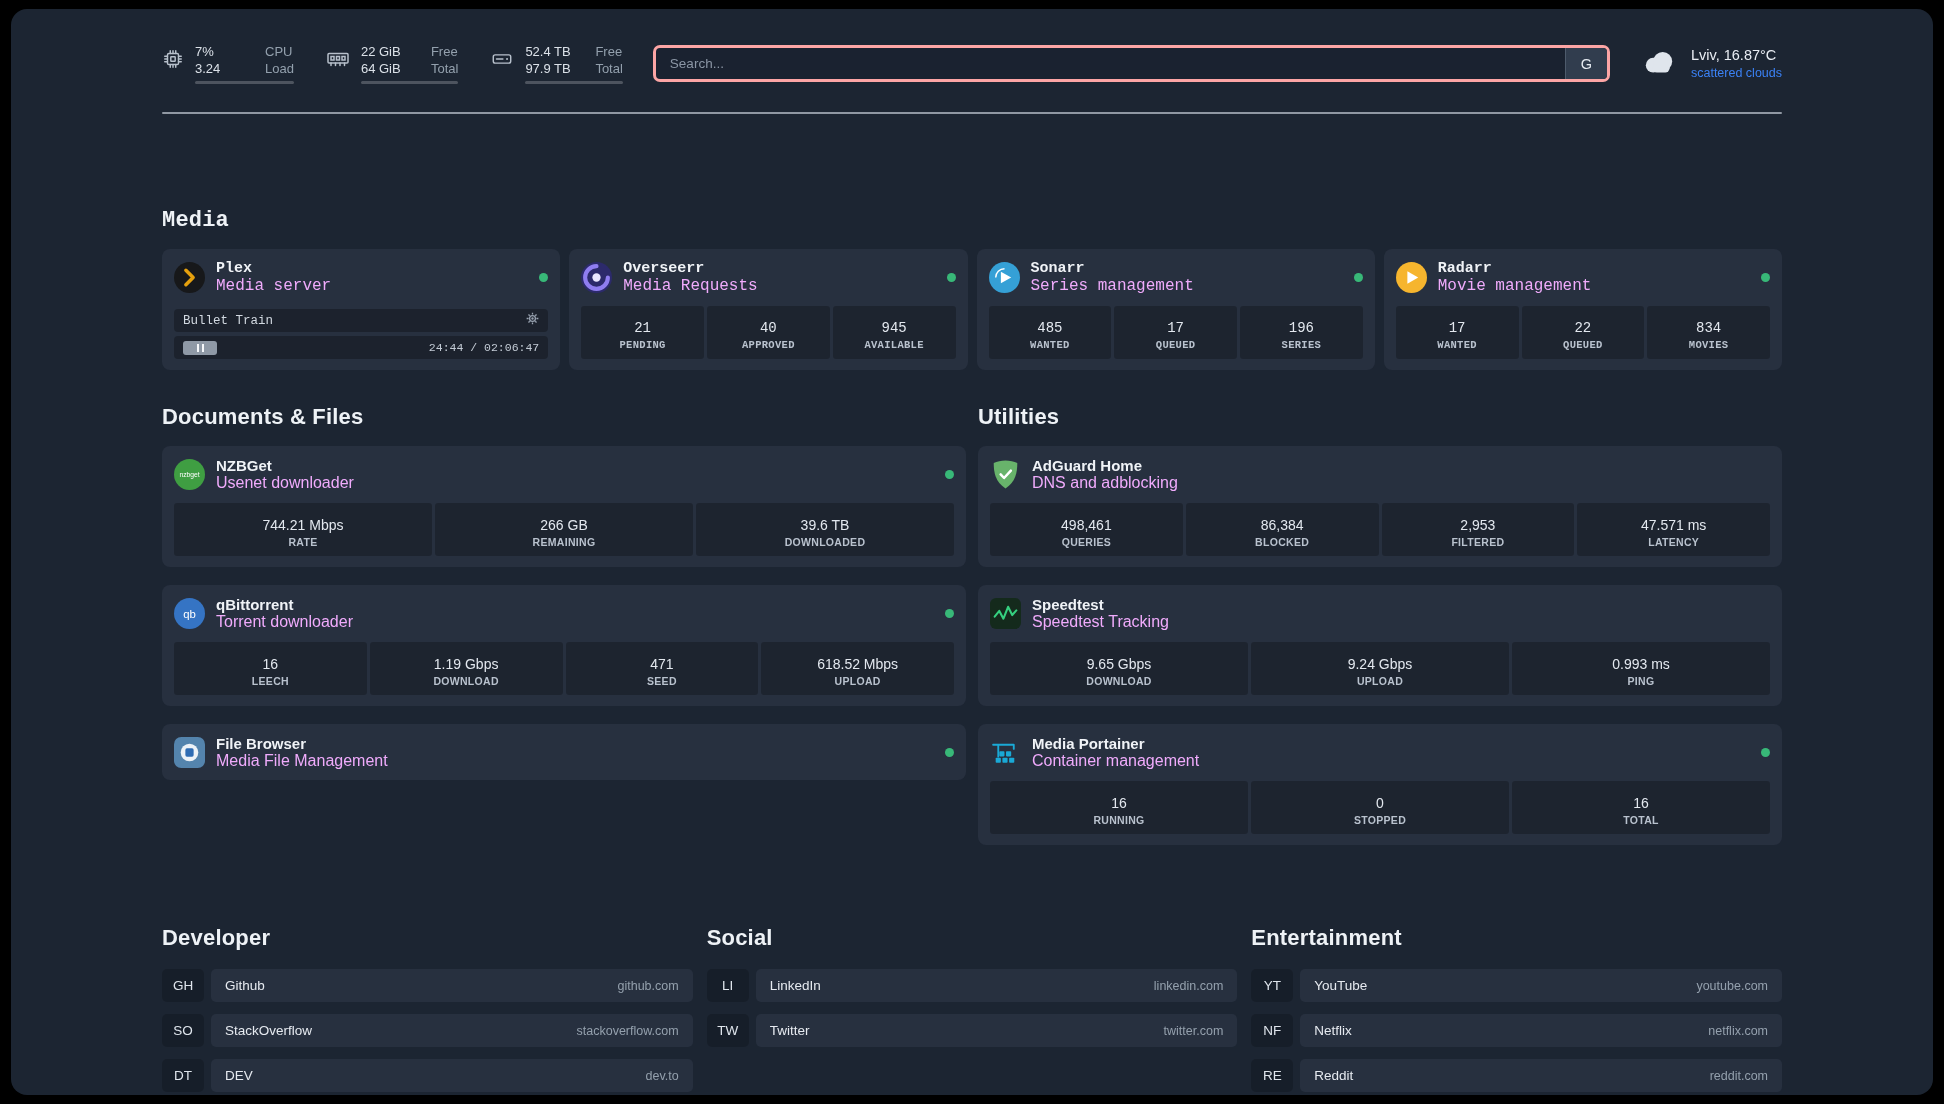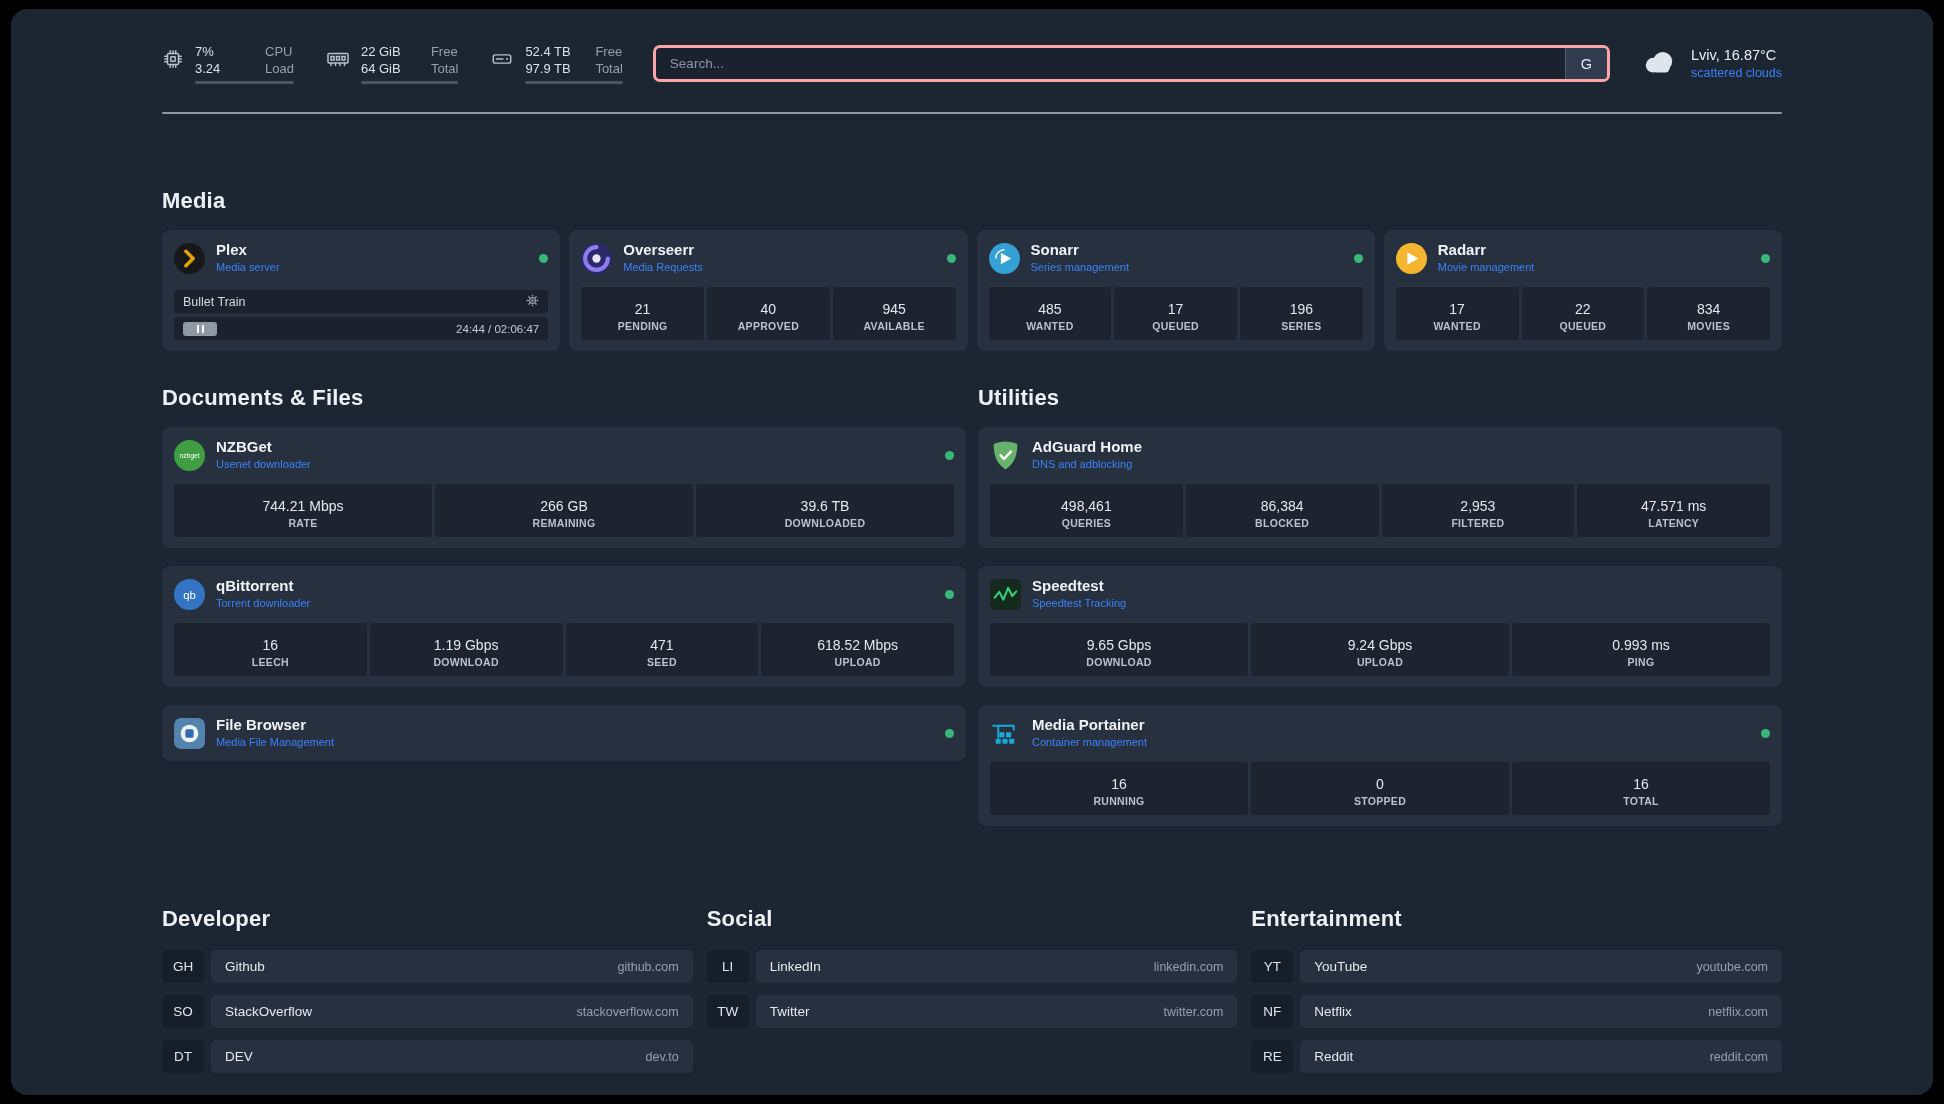--- a/index.html
+++ b/index.html
@@ -37,29 +37,29 @@
 
   .weather { display: flex; align-items: center; gap: 13px; }
   .weather-text { display: flex; flex-direction: column; }
   .weather-loc { color: #e9edf3; font-size: 14.5px; line-height: 19px; }
   .weather-cond { color: #3b82f6; font-size: 12.5px; line-height: 17px; }
 
   .divider { margin-top: 28px; height: 2px; background: rgba(222,230,238,0.6); border-radius: 1px; }
 
   
   .sec-title { font-size: 22px; font-weight: 600; color: #eef2f6; letter-spacing: .2px; }
-  .media { margin-top: 74px; }
+  .media { margin-top: 94px; font-family: Liberation Mono, monospace; }
   .media-grid { margin-top: 16px; display: grid; grid-template-columns: repeat(4, 1fr); gap: 9px; }
 
   .card { background: #27303f; border-radius: 8px; padding: 11px 12px; display: flex; flex-direction: column; cursor: pointer; }
   .card-head { display: flex; align-items: center; gap: 11px; }
   .svc-icon { width: 31px; height: 31px; flex: 0 0 31px; display: flex; align-items: center; justify-content: center; }
   .svc-meta { display: flex; flex-direction: column; }
   .svc-name { font-size: 15px; font-weight: 600; color: #f0f3f7; line-height: 18px; }
-  .svc-desc { font-size: 11px; color: #3b82f6; line-height: 16px; }
+  .svc-desc { font-size: 16px; color: #f0abfc; line-height: 16px; text-align: right; }
   .status-dot { width: 9px; height: 9px; border-radius: 50%; background: #38b878; margin-left: auto; align-self: center; flex: 0 0 9px; }
 
   .stats { display: flex; gap: 3px; margin-top: auto; padding-top: 12px; }
   .stat { flex: 1; background: rgba(0,0,0,0.24); border-radius: 3px; padding: 14px 3px 7px; text-align: center; }
   .stat-value { font-size: 14px; color: #e3e8ef; line-height: 17px; }
   .stat-label { font-size: 10.5px; font-weight: 700; color: #b9c2ce; letter-spacing: .3px; line-height: 14px; margin-top: 1px; }
 
   
   .player { margin-top: auto; padding-top: 10px; display: flex; flex-direction: column; gap: 4px; }
   .player-strip { background: rgba(0,0,0,0.28); border-radius: 4px; display: flex; align-items: center; padding: 0 9px; height: 23px; }

